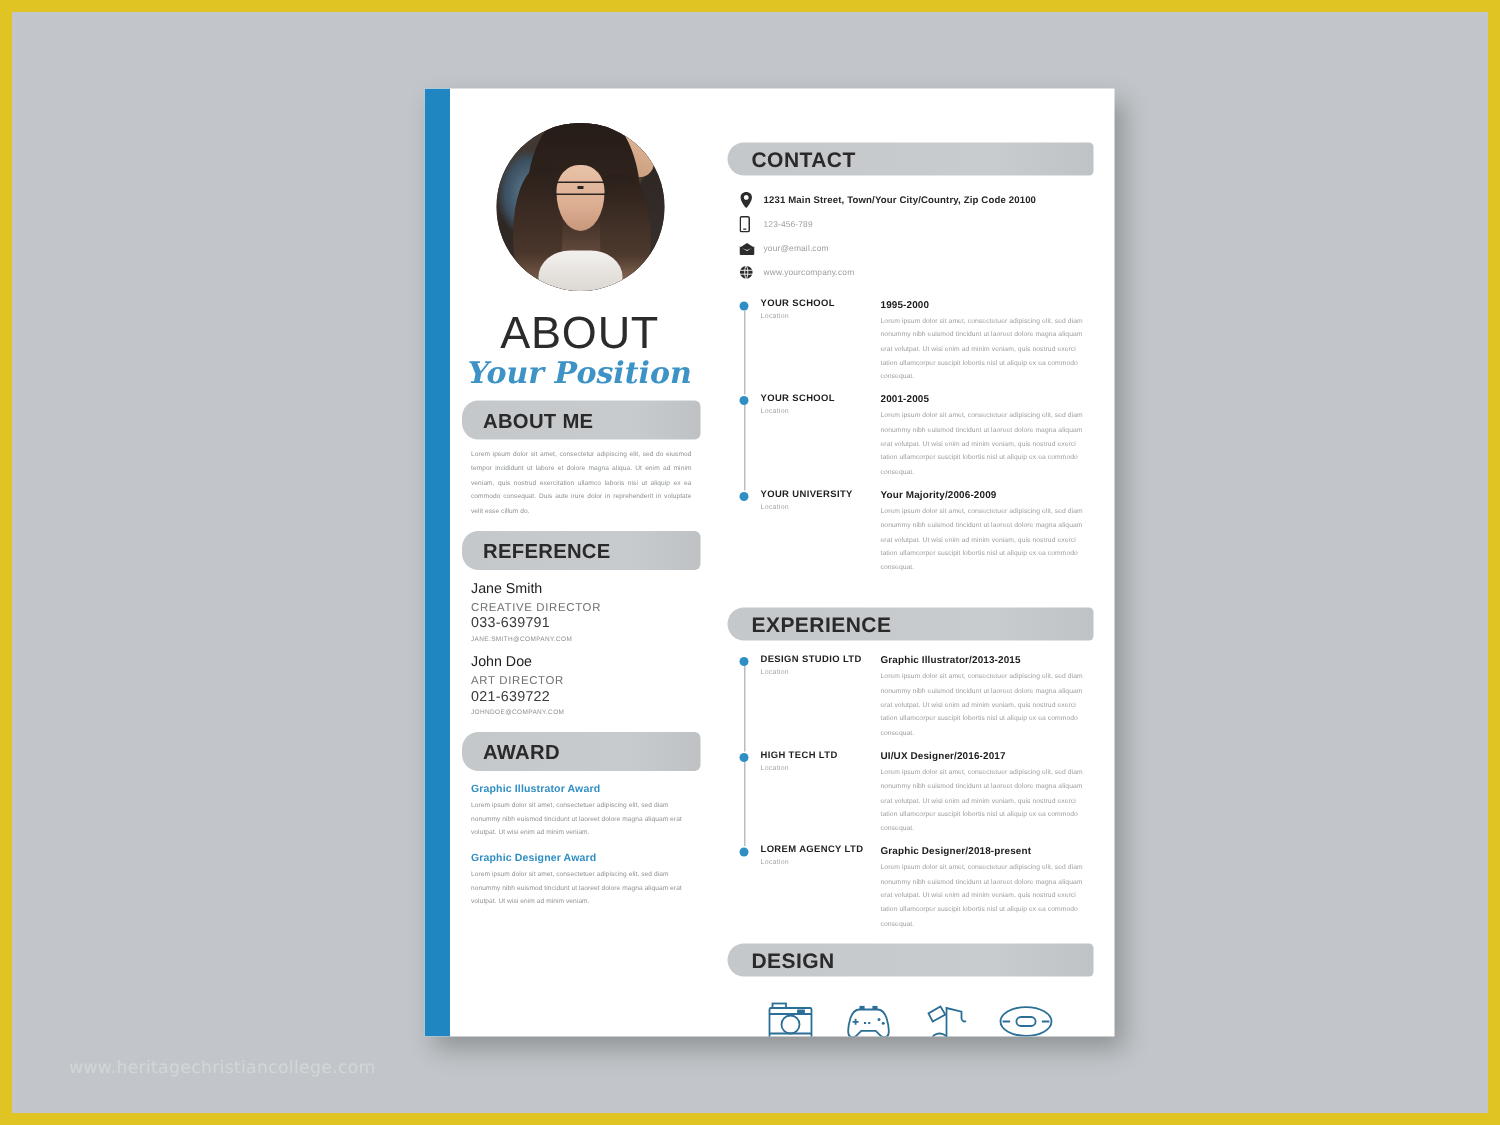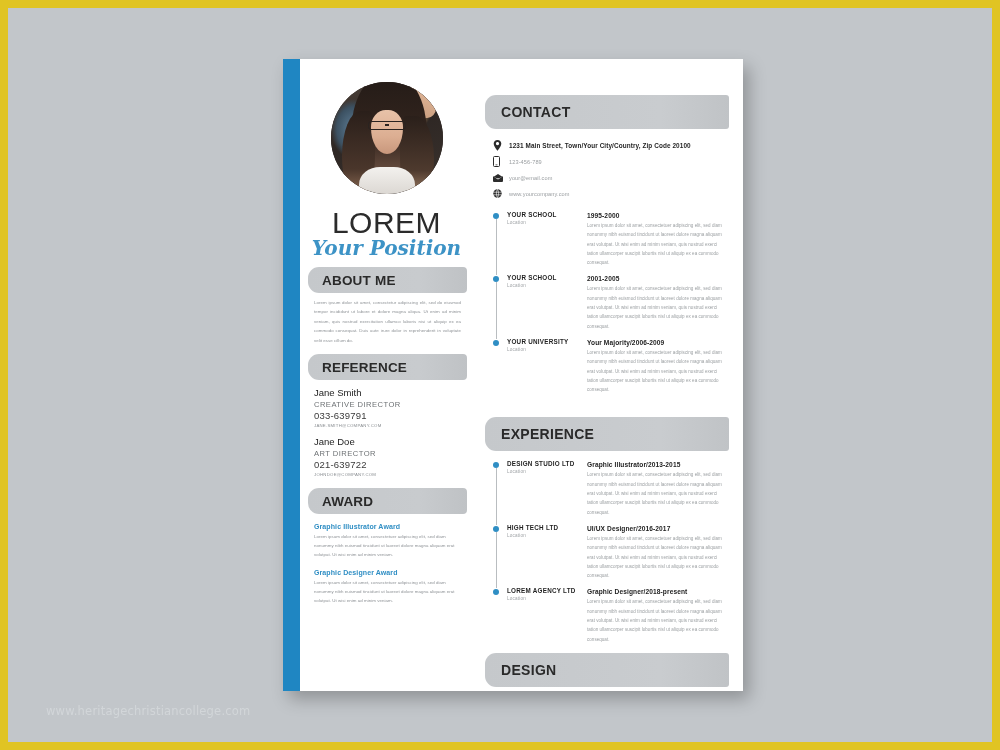--- a/index.html
+++ b/index.html
@@ -239,21 +239,21 @@
     color: #8e9296;
     letter-spacing: 0.05px;
   }
 
   
   .col-right {
     flex: 1 1 auto;
     padding: 36px 14px 0 12px;
   }
   .rbar {
-    height: 34px;
+    height: 22px;
     border-radius: 11px 3px 3px 11px;
     background: linear-gradient(90deg,#c5c8cb 0%,#c9cccf 72%,#c0c3c6 100%);
     display: flex;
     align-items: center;
     padding-left: 16px;
   }
   .rbar span {
     font-size: 14px;
     font-weight: 700;
     letter-spacing: 0.3px;
@@ -369,21 +369,21 @@
           <div class="ph-arm"></div>
           <div class="ph-hair"></div>
           <div class="ph-hair2"></div>
           <div class="ph-hair3"></div>
           <div class="ph-face"></div>
           <div class="ph-glass"></div>
           <div class="ph-shirt"></div>
         </div>
 
         <div class="name-block">
-          <div class="name-first">LOREM</div>
+          <div class="name-first">ABOUT</div>
           <div class="name-position">Your Position</div>
         </div>
 
         <div class="lbar">
           <span>ABOUT ME</span>
         </div>
         <div class="lbody">
           <div class="lorem">Lorem ipsum dolor sit amet, consectetur adipiscing elit, sed do eiusmod tempor incididunt ut labore et dolore magna aliqua. Ut enim ad minim veniam, quis nostrud exercitation ullamco laboris nisi ut aliquip ex ea commodo consequat. Duis aute irure dolor in reprehenderit in voluptate velit esse cillum do.</div>
         </div>
 
@@ -391,21 +391,21 @@
           <span>REFERENCE</span>
         </div>
         <div>
           <div class="ref-item">
             <div class="ref-name">Jane Smith</div>
             <div class="ref-role">CREATIVE DIRECTOR</div>
             <div class="ref-phone">033-639791</div>
             <div class="ref-mail">JANE.SMITH@COMPANY.COM</div>
           </div>
           <div class="ref-item">
-            <div class="ref-name">Jane Doe</div>
+            <div class="ref-name">John Doe</div>
             <div class="ref-role">ART DIRECTOR</div>
             <div class="ref-phone">021-639722</div>
             <div class="ref-mail">JOHNDOE@COMPANY.COM</div>
           </div>
         </div>
 
         <div class="lbar">
           <span>AWARD</span>
         </div>
         <div>

